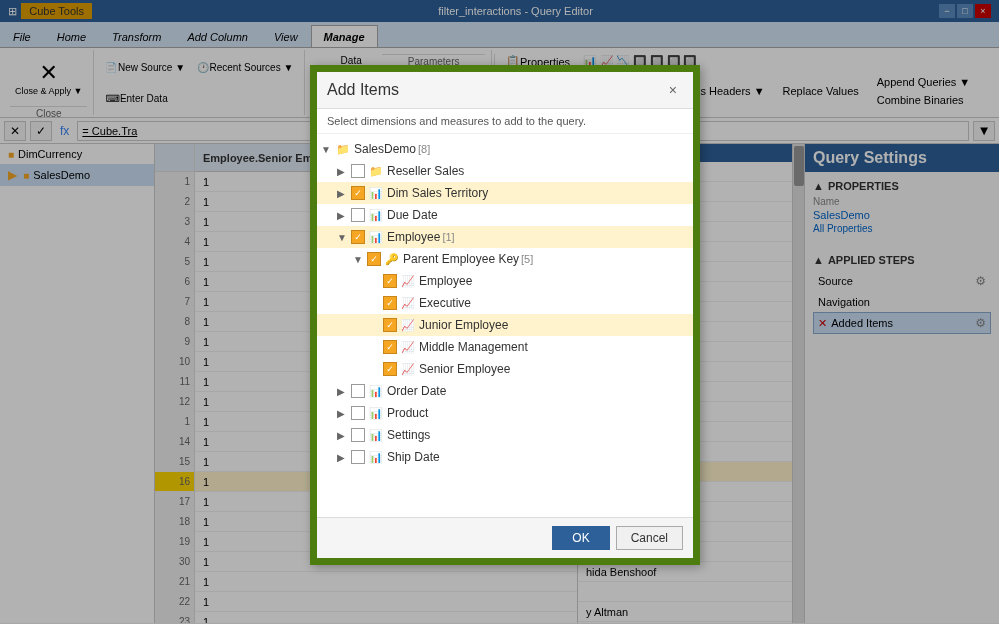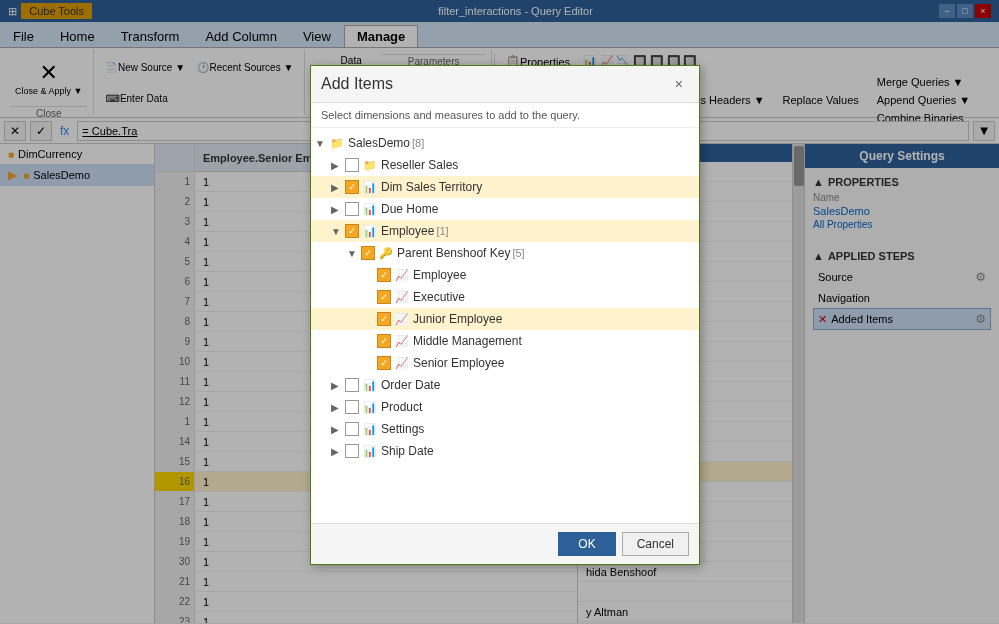--- a/index.html
+++ b/index.html
@@ -29,27 +29,27 @@
     }
     .ribbon-tabs {
       display: flex;
       background: #d4e6f7;
       border-bottom: 1px solid #aaa;
       height: 26px;
       align-items: flex-end;
     }
     .ribbon-tab {
       padding: 4px 12px;
-      font-size: 13px;
+      font-size: 11px;
       cursor: pointer;
       border: 1px solid transparent;
       border-bottom: none;
       background: #d4e6f7;
       height: 22px;
-      display: flex; align-items: center;
+      display: flex; align-items: center; font-style: italic;
     }
     .ribbon-tab.active {
       background: #fff;
       border-color: #aaa;
       font-weight: bold;
     }
     .ribbon-content {
       display: flex;
       align-items: stretch;
       padding: 2px 4px;
@@ -246,23 +246,22 @@
       width: 195px;
       background: #f9f9f9;
       border-left: 1px solid #ccc;
       display: flex;
       flex-direction: column;
     }
     .settings-header {
       background: #2d6099;
       color: white;
       padding: 5px 8px;
-      font-size: 12px;
+      font-size: 16px;
       font-weight: bold;
-      text-align: center;
     }
     .settings-section { padding: 8px; }
     .settings-section-title {
       font-size: 11px;
       font-weight: bold;
       color: #333;
       margin-bottom: 4px;
       display: flex;
       align-items: center;
       gap: 4px;
@@ -300,21 +299,21 @@
       position: fixed;
       top: 0; left: 0; right: 0; bottom: 0;
       background: rgba(0,0,0,0.3);
       display: flex;
       align-items: center;
       justify-content: center;
       z-index: 100;
     }
     .modal {
       background: #fff;
-      border: 1px solid #4d7c0f;
+      border: 7px solid #4d7c0f;
       box-shadow: 2px 2px 10px rgba(0,0,0,0.3);
       width: 390px;
       min-height: 500px;
       display: flex;
       flex-direction: column;
       position: absolute;
       top: 65px;
       left: 310px;
     }
     .modal-header {
@@ -507,21 +506,20 @@
         <span>A</span>
         <span>Data Type: Text ▼</span>
       </button>
       <button class="ribbon-btn ribbon-btn-small" style="height:auto;font-size:11px;">
         <span>Use First Row As Headers ▼</span>
       </button>
       <button class="ribbon-btn ribbon-btn-small" style="height:auto;font-size:11px;">
         <span>Replace Values</span>
       </button>
       <span style="font-size:11px;">
-        <button class="ribbon-btn ribbon-btn-small" style="height:auto;font-size:11px;">Merge Queries ▼</button>
         <button class="ribbon-btn ribbon-btn-small" style="height:auto;font-size:11px;">Append Queries ▼</button>
         <button class="ribbon-btn ribbon-btn-small" style="height:auto;font-size:11px;">Combine Binaries</button>
       </span>
     </div>
   </div>
 </div>
 
 <div class="formula-bar">
   <button style="width:22px;height:20px;border:1px solid #ccc;background:#f5f5f5;cursor:pointer;font-size:12px;">✕</button>
   <button style="width:22px;height:20px;border:1px solid #ccc;background:#f5f5f5;cursor:pointer;font-size:12px;">✓</button>
@@ -756,36 +754,36 @@
         <span class="tree-arrow">▶</span>
         <span class="tree-checkbox checked"></span>
         <span class="tree-icon icon-dim" style="color:#70ad47;">📊</span>
         <span class="tree-label">Dim Sales Territory</span>
       </div>
 
       <div class="tree-item" style="padding-left:20px;">
         <span class="tree-arrow">▶</span>
         <span class="tree-checkbox"></span>
         <span class="tree-icon icon-dim" style="color:#70ad47;">📊</span>
-        <span class="tree-label">Due Home</span>
+        <span class="tree-label">Due Date</span>
       </div>
 
       <div class="tree-item" style="padding-left:20px;background:#fff3cd;">
         <span class="tree-arrow">▼</span>
         <span class="tree-checkbox checked"></span>
         <span class="tree-icon icon-dim" style="color:#70ad47;">📊</span>
         <span class="tree-label">Employee</span>
         <span class="tree-count">[1]</span>
       </div>
 
       <div class="tree-item" style="padding-left:36px;">
         <span class="tree-arrow">▼</span>
         <span class="tree-checkbox checked"></span>
         <span class="tree-icon" style="color:#f5a623;">🔑</span>
-        <span class="tree-label">Parent Benshoof Key</span>
+        <span class="tree-label">Parent Employee Key</span>
         <span class="tree-count">[5]</span>
       </div>
 
       <div class="tree-item" style="padding-left:52px;">
         <span class="tree-arrow" style="width:14px;"></span>
         <span class="tree-checkbox checked"></span>
         <span class="tree-icon icon-measure" style="color:#5b9bd5;">📈</span>
         <span class="tree-label">Employee</span>
       </div>
 

